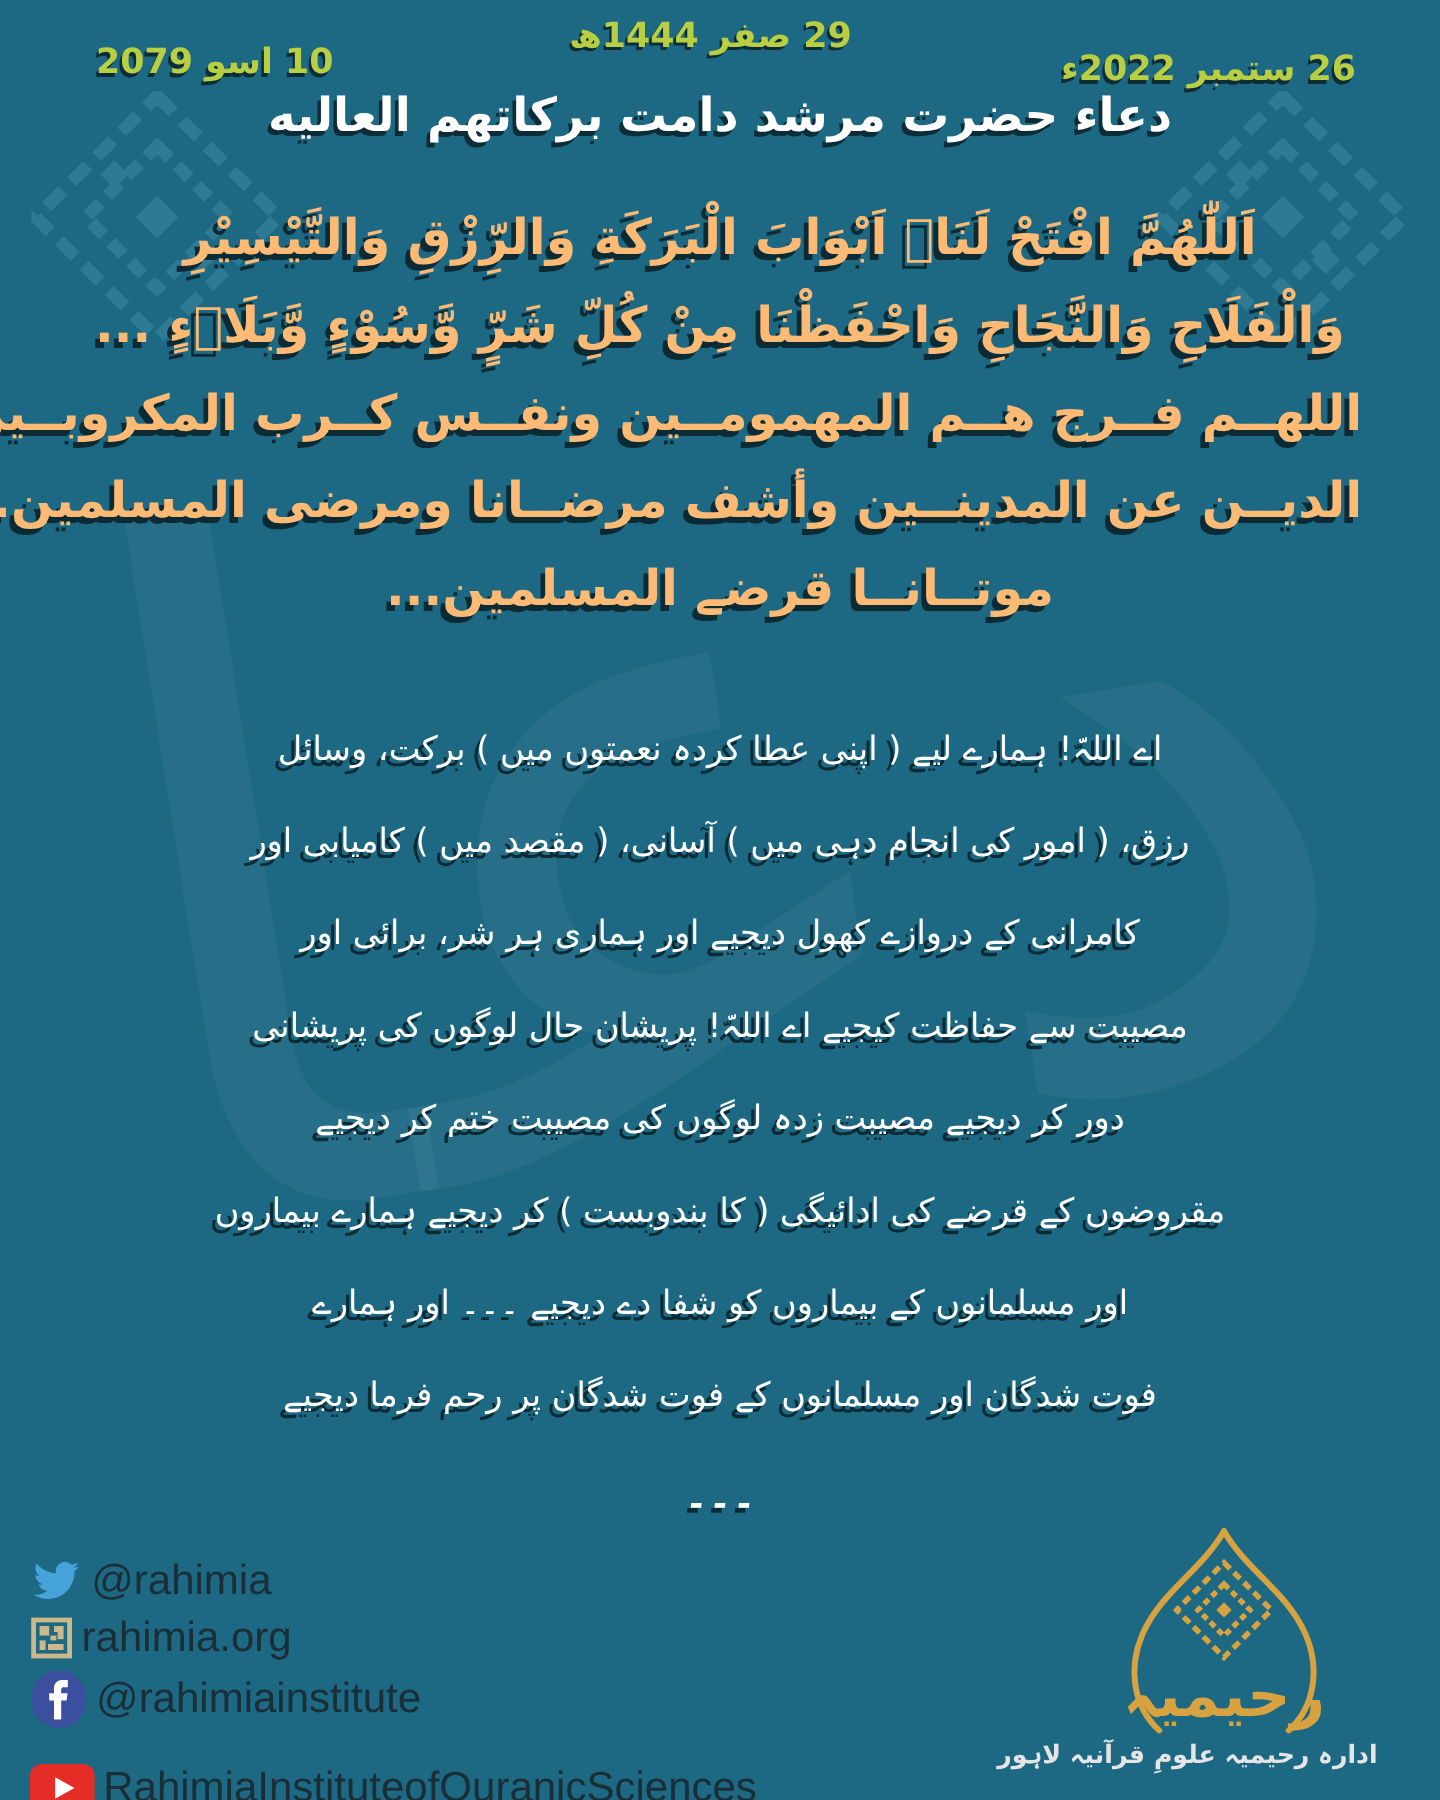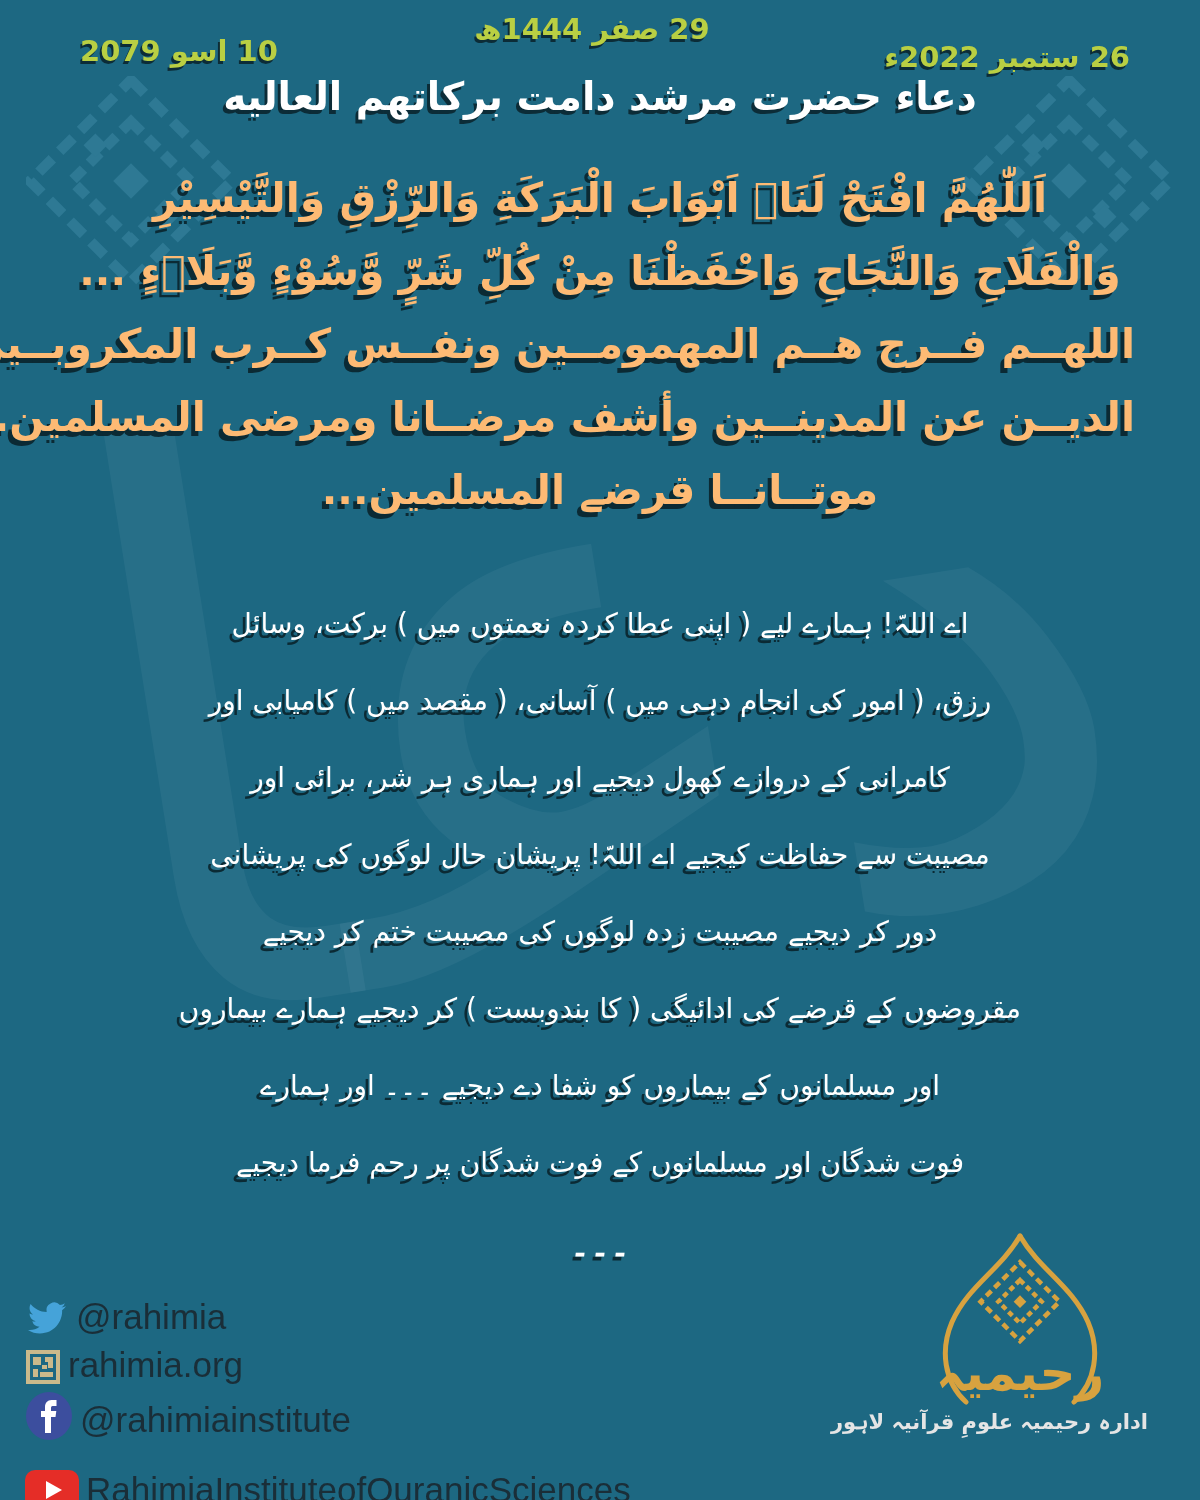--- a/index.html
+++ b/index.html
@@ -83,35 +83,35 @@
     text-align:center;
     color:#ffffff;
     font-size:34px;
     font-weight:bold;
     text-shadow:-3px 4px 0 #0b2a34;
   }
 
   
   .social-row{
     left:25px;
-    display:flex;align-items:flex-end;gap:7px;
+    display:flex;align-items:center;gap:7px;
     font-family:"Liberation Sans", sans-serif;
     color:#1a2e38;
     font-size:35px;
     white-space:nowrap;
   }
   .social-row .handle{color:#1a2e38;}
   .row-twitter{top:1297px;}
   .row-web{top:1345px;}
   .row-facebook{top:1392px;}
   .row-youtube{top:1450px;margin-top:20px;}
   .icon{display:inline-block;flex:0 0 auto;}
 
   
-  .logo{right:52px;top:1216px;width:256px;height:238px;}
+  .logo{right:52px;top:1256px;width:256px;height:238px;}
   .logo svg{position:absolute;left:0;top:0;}
   .logo-wordmark{
     position:absolute;left:0;right:0;top:128px;
     text-align:center;direction:rtl;
     color:#d7a23f;font-size:50px;font-weight:bold;
   }
   .logo-tagline{
     position:absolute;left:0;right:0;top:194px;
     text-align:center;direction:rtl;
     color:#e5e5e5;font-size:21px;font-weight:bold;

